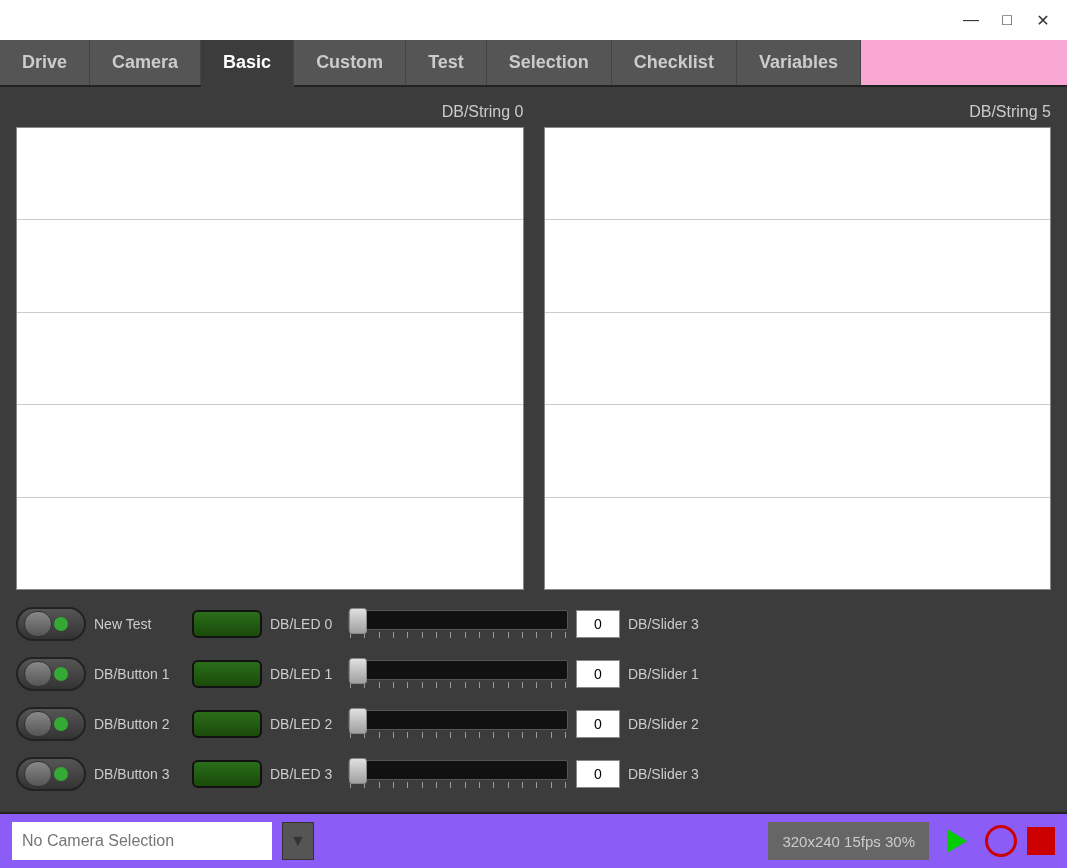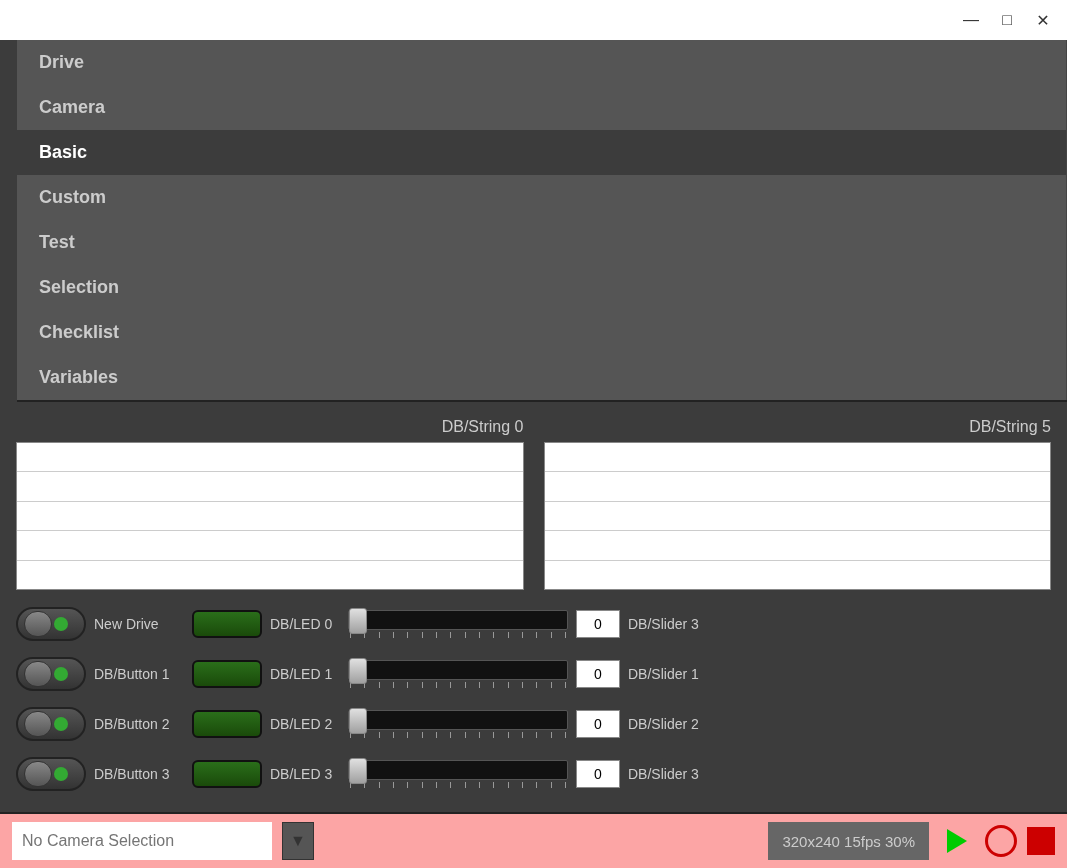--- a/index.html
+++ b/index.html
@@ -34,23 +34,22 @@
       color: #333;
       display: flex;
       align-items: center;
       justify-content: center;
     }
 
     
     .tabs {
       background: #f9a8d4;
       display: flex;
-      flex-direction: column;
+      flex-direction: row;
       border-bottom: 2px solid #222;
-      margin-left: 17px;
     }
     .tab {
       padding: 12px 22px;
       font-size: 18px;
       font-weight: bold;
       color: #ccc;
       cursor: pointer;
       border-right: 1px solid #444;
       background: #555;
       user-select: none;
@@ -234,21 +233,21 @@
 
     .slider-name-label {
       font-size: 14px;
       color: #ccc;
       flex-shrink: 0;
       min-width: 80px;
     }
 
     
     .bottom-bar {
-      background: #fca5a5;
+      background: #8b5cf6;
       height: 56px;
       display: flex;
       align-items: center;
       padding: 0 12px;
       gap: 10px;
       border-top: 2px solid #222;
       flex-shrink: 0;
     }
     .camera-select {
       background: #fff;
@@ -359,21 +358,21 @@
     </div>
   </div>
 
   <div class="controls-area">
 
     <div class="control-row">
       <div class="toggle-btn">
         <div class="toggle-knob"></div>
         <div class="green-dot"></div>
       </div>
-      <span class="control-label">New Drive</span>
+      <span class="control-label">New Test</span>
       <div class="led-indicator"></div>
       <span class="led-label">DB/LED 0</span>
       <div class="slider-container">
         <div class="slider-track">
           <div class="slider-thumb"></div>
         </div>
         <div class="slider-ticks">
           <div class="slider-tick"></div>
             <div class="slider-tick"></div>
             <div class="slider-tick"></div>

